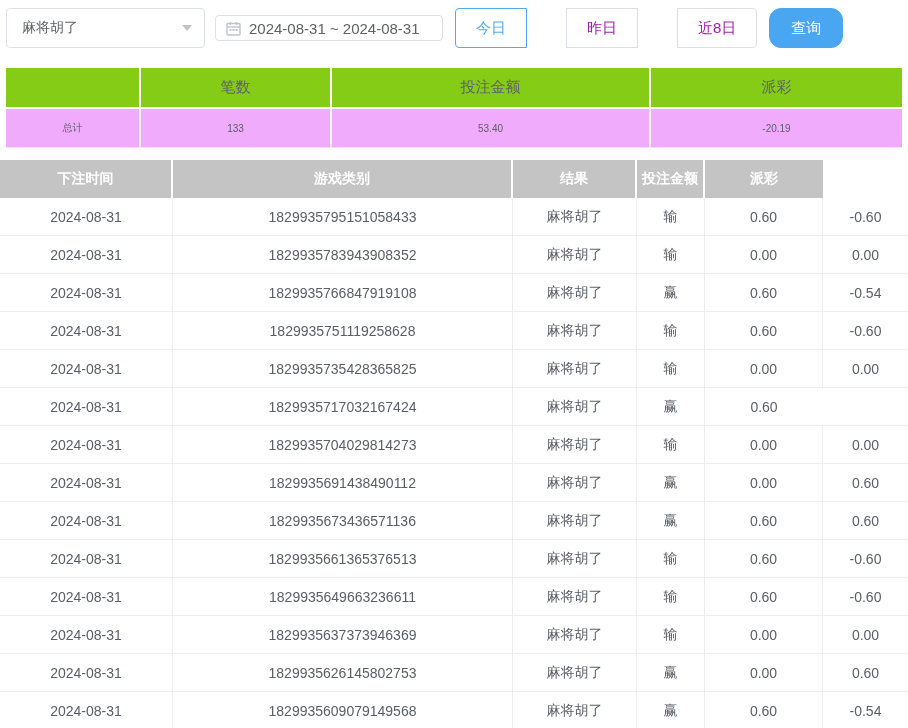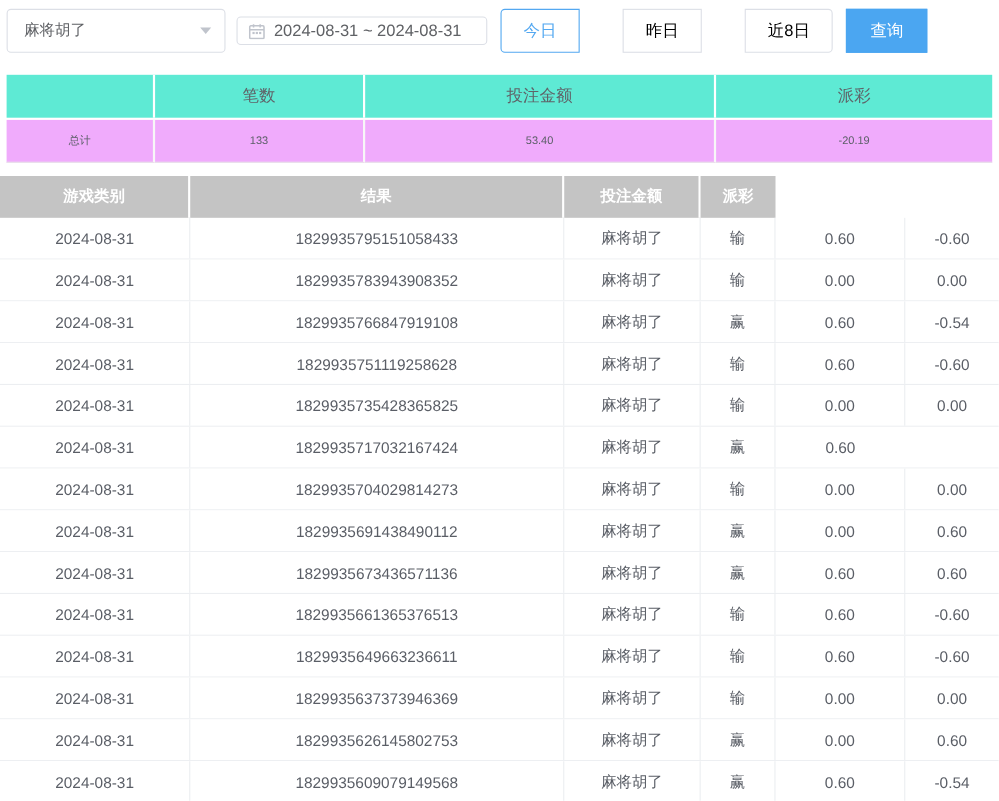--- a/index.html
+++ b/index.html
@@ -29,40 +29,40 @@
   .date-box {
     margin-left: 10px; width: 228px; height: 26px;
     border: 1px solid #dcdfe6; border-radius: 4px;
     display: flex; align-items: center; padding: 0 10px;
     font-size: 15px; color: #606266; background: #fff;
   }
   .cal-icon { margin-right: 8px; flex: 0 0 auto; display: inline-flex; }
   .btn-group { margin-left: 12px; display: flex; gap: 40px; }
   .qbtn {
     height: 40px; padding: 0 20px; background: #fff;
-    border: 1px solid #dcdfe6; font-size: 15px; color: #000000;
+    border: 1px solid #dcdfe6; font-size: 15px; color: #a21caf;
     cursor: pointer; margin-left: -1px; position: relative;
     font-family: inherit;
   }
   .qbtn:first-child { margin-left: 0; border-radius: 4px 0 0 4px; }
   .qbtn:last-child { border-radius: 0 4px 4px 0; }
   .qbtn.active { border-color: #53a8f1; color: #53a8f1; z-index: 2; }
   .query-btn {
     margin-left: 12px; height: 40px; padding: 0 21px;
-    background: #4ba6f1; border: 1px solid #4ba6f1; border-radius: 0;
+    background: #4ba6f1; border: 1px solid #4ba6f1; border-radius: 12px;
     color: #fff; font-size: 15px; cursor: pointer; font-family: inherit;
   }
 
   
   .summary {
     position: absolute; left: 6px; top: 68px; width: 896px;
   }
   .summary-row { display: grid; grid-template-columns: 135px 191px 319px 251px; }
   .summary-head .s-cell {
-    background: #5eead4; height: 39px; margin-bottom: 2px;
+    background: #84cc16; height: 39px; margin-bottom: 2px;
     display: flex; align-items: center; justify-content: center;
     font-size: 15px; color: #5f6368; border-right: 2px solid #fff;
   }
   .summary-head .s-cell:last-child { border-right: none; }
   .summary-body .s-cell {
     background: #f0abfc; height: 39px;
     display: flex; align-items: center; justify-content: center;
     font-size: 10px; color: #5a5e66; border-right: 2px solid #f7f7f7;
     border-bottom: 1px solid #e8e8e8;
   }
@@ -129,20 +129,21 @@
   <div class="summary-row summary-body">
     <div class="s-cell">总计</div>
     <div class="s-cell">133</div>
     <div class="s-cell">53.40</div>
     <div class="s-cell neg">-20.19</div>
   </div>
 </div>
 
 <div class="main-table">
   <div class="t-row t-head">
+    <div class="t-cell">下注时间</div>
     <div class="t-cell">游戏类别</div>
     <div class="t-cell">结果</div>
     <div class="t-cell">投注金额</div>
     <div class="t-cell">派彩</div>
   </div>
   <div class="t-body" id="table-body">
   <div class="t-row">
     <div class="t-cell">2024-08-31</div>
     <div class="t-cell">1829935795151058433</div>
     <div class="t-cell">麻将胡了</div>

